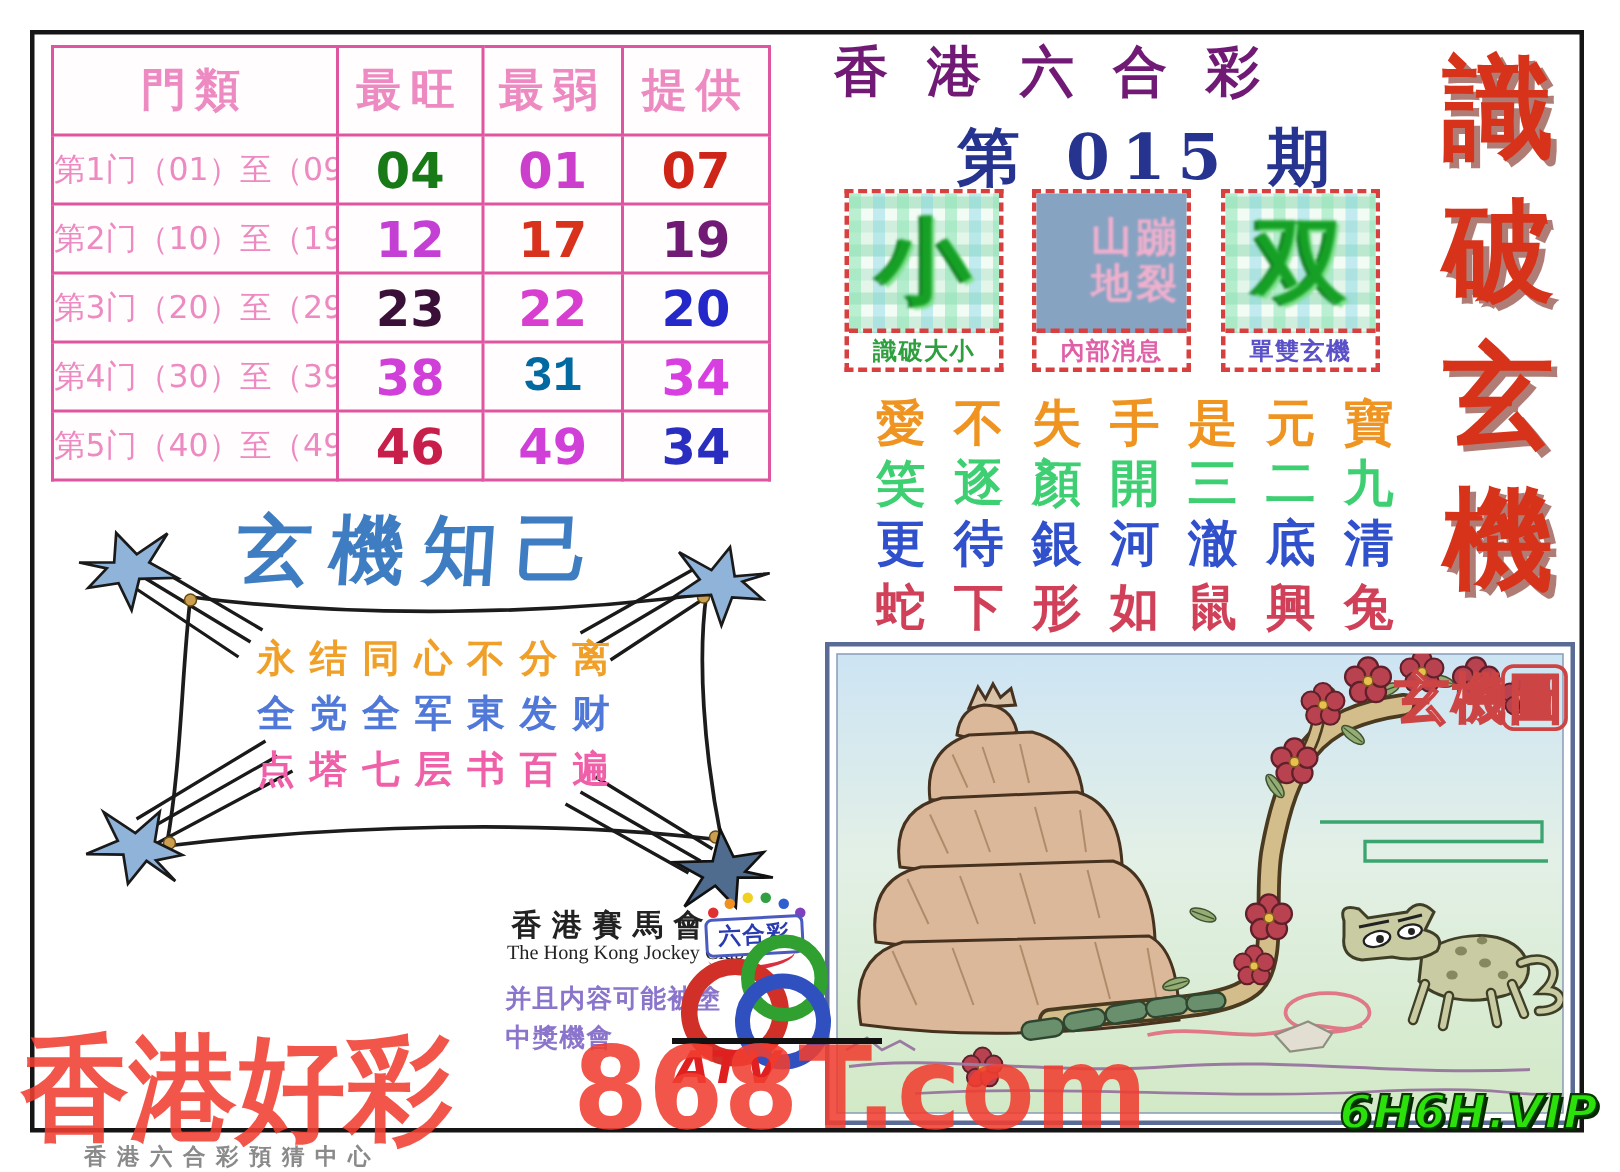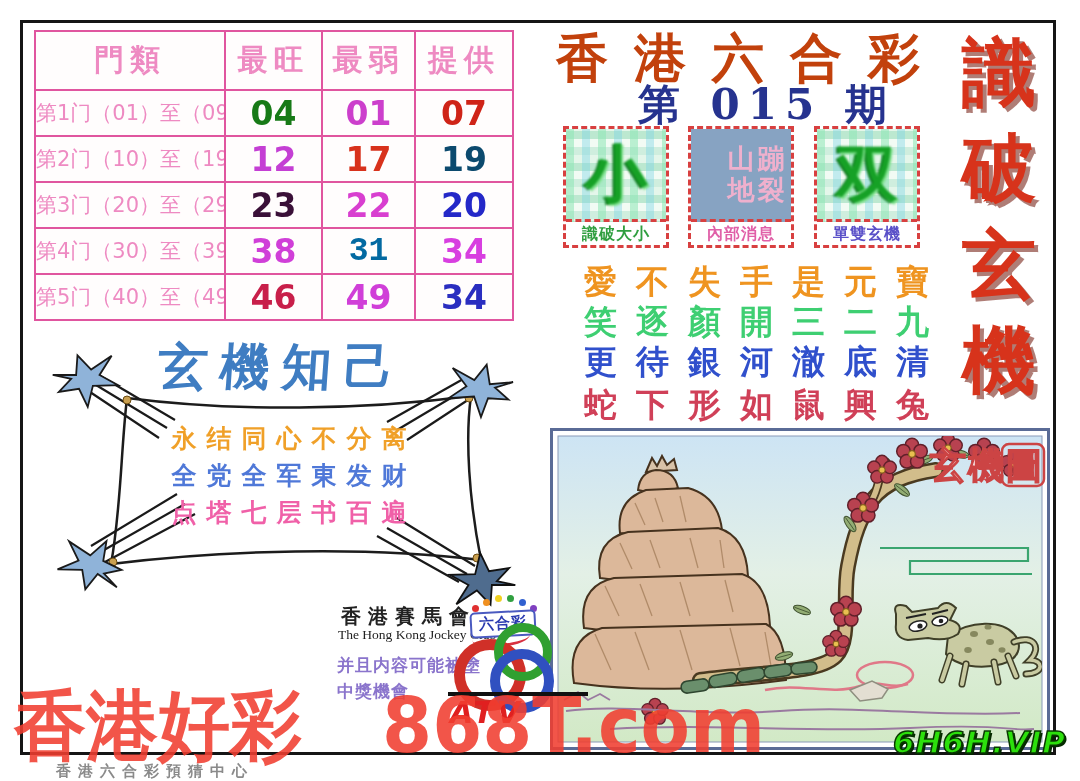--- a/index.html
+++ b/index.html
@@ -16,21 +16,21 @@
   .ptable td.val{font-size:33px;font-weight:700;}
 
   
   .banner-svg{position:absolute;left:35px;top:332px;z-index:2;}
   .banner-title{position:absolute;left:158px;top:334px;font-size:50px;font-weight:800;color:#3f7dc2;
       letter-spacing:12px;font-family:"DejaVu Serif",serif;transform:skewX(-4deg);z-index:3;white-space:nowrap;}
   .banner-lines{position:absolute;left:148px;top:420px;width:282px;text-align:center;z-index:4;}
   .banner-lines .bl{font-size:25px;font-weight:700;letter-spacing:10px;line-height:37px;white-space:nowrap;text-indent:10px;}
 
   
-  .main-title{position:absolute;left:556px;top:24px;font-size:52px;font-weight:900;color:#c2410c;
+  .main-title{position:absolute;left:556px;top:24px;font-size:36px;font-weight:900;color:#701a75;
       letter-spacing:26px;font-family:"DejaVu Serif",serif;white-space:nowrap;z-index:3;}
   .issue{position:absolute;left:638px;top:77px;font-size:42px;font-weight:800;color:#26338f;
       letter-spacing:8px;font-family:"DejaVu Serif",serif;white-space:nowrap;z-index:3;}
 
   .tipbox{position:absolute;top:126px;width:100px;border:3px dashed #d84040;background:#fff;z-index:3;}
   .tipbox .art{height:90px;display:flex;align-items:center;justify-content:center;flex-direction:column;
       border-bottom:3px dashed #d84040;overflow:hidden;}
   .tipbox .lab{height:23px;line-height:23px;text-align:center;font-size:16px;font-weight:700;letter-spacing:1px;white-space:nowrap;}
   .mosaic{background:
       repeating-linear-gradient(90deg, rgba(140,230,180,.55) 0 8px, rgba(255,255,255,0) 8px 16px,
@@ -102,21 +102,21 @@
       <tr>
         <td class="lbl">第1门（01）至（09）</td>
         <td class="val" style="color: rgb(23, 122, 23);">04</td>
         <td class="val" style="color: rgb(204, 63, 204);">01</td>
         <td class="val" style="color: rgb(207, 36, 24);">07</td>
       </tr>
       <tr>
         <td class="lbl">第2门（10）至（19）</td>
         <td class="val" style="color: rgb(196, 63, 212);">12</td>
         <td class="val" style="color: rgb(216, 50, 28);">17</td>
-        <td class="val" style="color: #0c4a6e;">19</td>
+        <td class="val" style="color: #701a75;">19</td>
       </tr>
       <tr>
         <td class="lbl">第3门（20）至（29）</td>
         <td class="val" style="color: rgb(58, 16, 56);">23</td>
         <td class="val" style="color: rgb(216, 63, 208);">22</td>
         <td class="val" style="color: rgb(36, 40, 200);">20</td>
       </tr>
       <tr>
         <td class="lbl">第4门（30）至（39）</td>
         <td class="val" style="color: rgb(208, 63, 216);">38</td>

